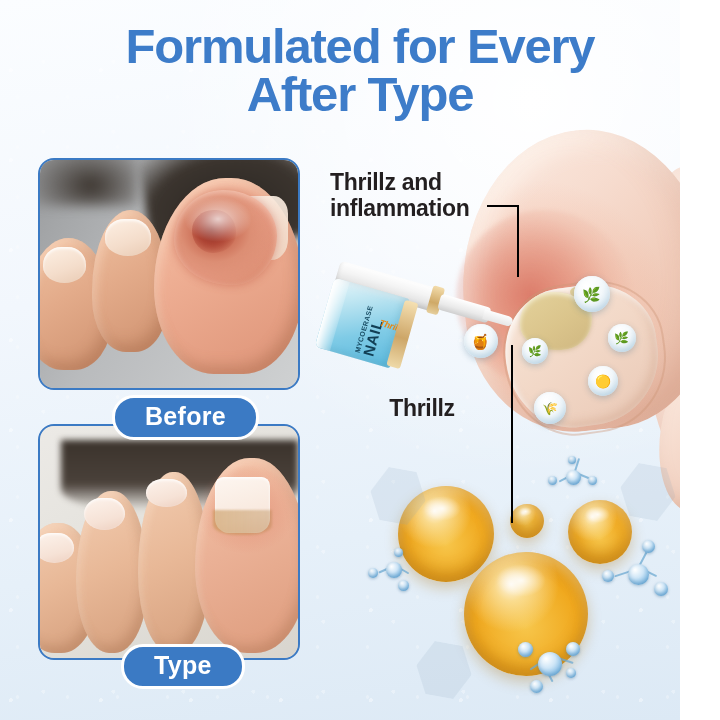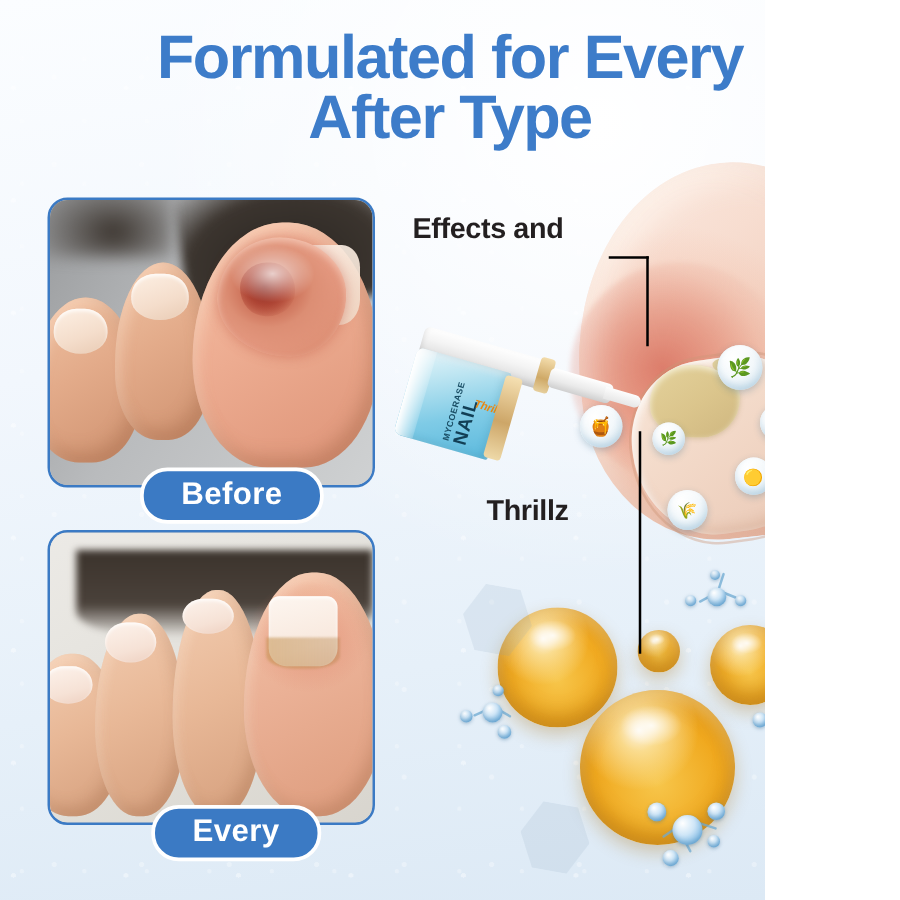--- a/index.html
+++ b/index.html
@@ -2,21 +2,21 @@
 <html><head>
 <meta charset="utf-8">
 <style>
   html,body{margin:0;padding:0;}
   body{
     width:720px;height:720px;overflow:hidden;
     font-family:"Liberation Sans", sans-serif;
     background:#ffffff;
   }
   .ad{
-    position:relative;width:612px;height:720px;overflow:hidden;
+    position:relative;width:680px;height:720px;overflow:hidden;
     background:
       radial-gradient(circle at 78% 14%, #ffffff 0%, rgba(255,255,255,0) 46%),
       linear-gradient(172deg,#fbfdff 0%,#f2f7fd 38%,#e6f0f9 72%,#dce9f5 100%);
   }
   
   .ad:before{
     content:"";position:absolute;inset:0;pointer-events:none;
     background-image:
       radial-gradient(circle at 12% 78%, rgba(255,255,255,.55) 0 2px, transparent 2px),
       radial-gradient(circle at 62% 88%, rgba(255,255,255,.45) 0 2px, transparent 2px),
@@ -105,21 +105,21 @@
     background:linear-gradient(90deg,rgba(196,146,80,.55),rgba(176,126,66,.35));
     border-radius:0 0 40% 40%;filter:blur(.8px);}
 
   
   .badge{
     position:absolute;z-index:26;color:#ffffff;background:#3b7ac4;
     border:3px solid #ffffff;border-radius:22px;
     font-size:25px;font-weight:bold;letter-spacing:.3px;
     padding:4px 30px 6px;line-height:1.15;
   }
-  #badge-before{left:112px;top:374px;}
+  #badge-before{left:112px;top:395px;}
   #badge-after{left:121px;top:644px;}
 
   
   .illus{position:absolute;left:392px;top:126px;width:336px;height:400px;z-index:10;}
   .foot-main{position:absolute;left:70px;top:4px;width:250px;height:300px;
     border-radius:54% 50% 46% 44%/58% 52% 46% 42%;
     background:
       radial-gradient(ellipse at 30% 64%,#f3b9a1 0%,rgba(243,185,161,0) 54%),
       linear-gradient(145deg,#fdece3 0%,#f7ddd0 32%,#f0cbb9 62%,#e6b8a3 100%);
     box-shadow:inset -14px -18px 34px rgba(190,120,92,.3), inset 10px 12px 26px rgba(255,248,242,.75);
@@ -267,21 +267,21 @@
       <div class="af-t af-t3"></div>
       <div class="af-t af-t4"></div>
       <div class="af-red"></div>
       <div class="af-n af-n1"></div>
       <div class="af-n af-n2"></div>
       <div class="af-n af-n3"></div>
       <div class="af-n af-n4"></div>
       <div class="af-edge"></div>
     </div>
   </div>
-  <div class="badge" id="badge-after">Every</div>
+  <div class="badge" id="badge-after">Type</div>
 
   <div class="illus">
     <div class="foot-side"></div>
     <div class="foot-side2"></div>
     <div class="foot-main"></div>
     <div class="foot-gap"></div>
     <div class="inflam"></div>
     <div class="nailplate"></div>
     <div class="nail-rim"></div>
     <div class="serum"></div>
@@ -323,21 +323,22 @@
     <div class="bub" style="left:142px;top:266px;width:32px;height:32px;font-size:13px;">
       <span>🌾</span>
     </div>
   </div>
 
   <div class="lead" id="lead-sw-h"></div>
   <div class="lead" id="lead-sw-v"></div>
   <div class="lead" id="lead-anti-v"></div>
 
   <div class="callout" id="callout-swelling">
-    <div>Effects and</div>
+    <div>Thrillz and</div>
+    <div>inflammation</div>
   </div>
   <div class="callout" id="callout-anti">
     <div>Thrillz</div>
   </div>
 
   <div class="oils">
     <div class="hexring" style="left:0px;top:6px;">
       <div class="hexo hex"></div>
     </div>
     <div class="hexring" style="left:250px;top:2px;">

